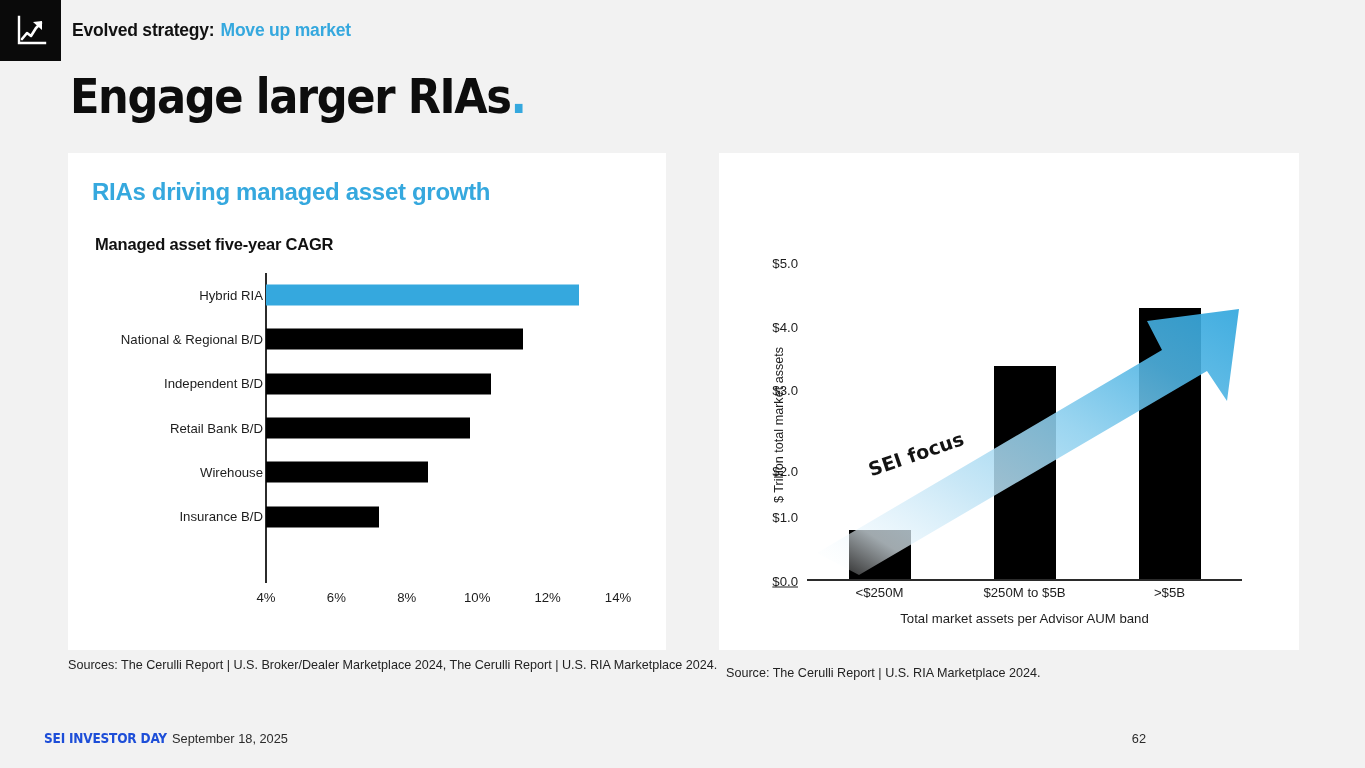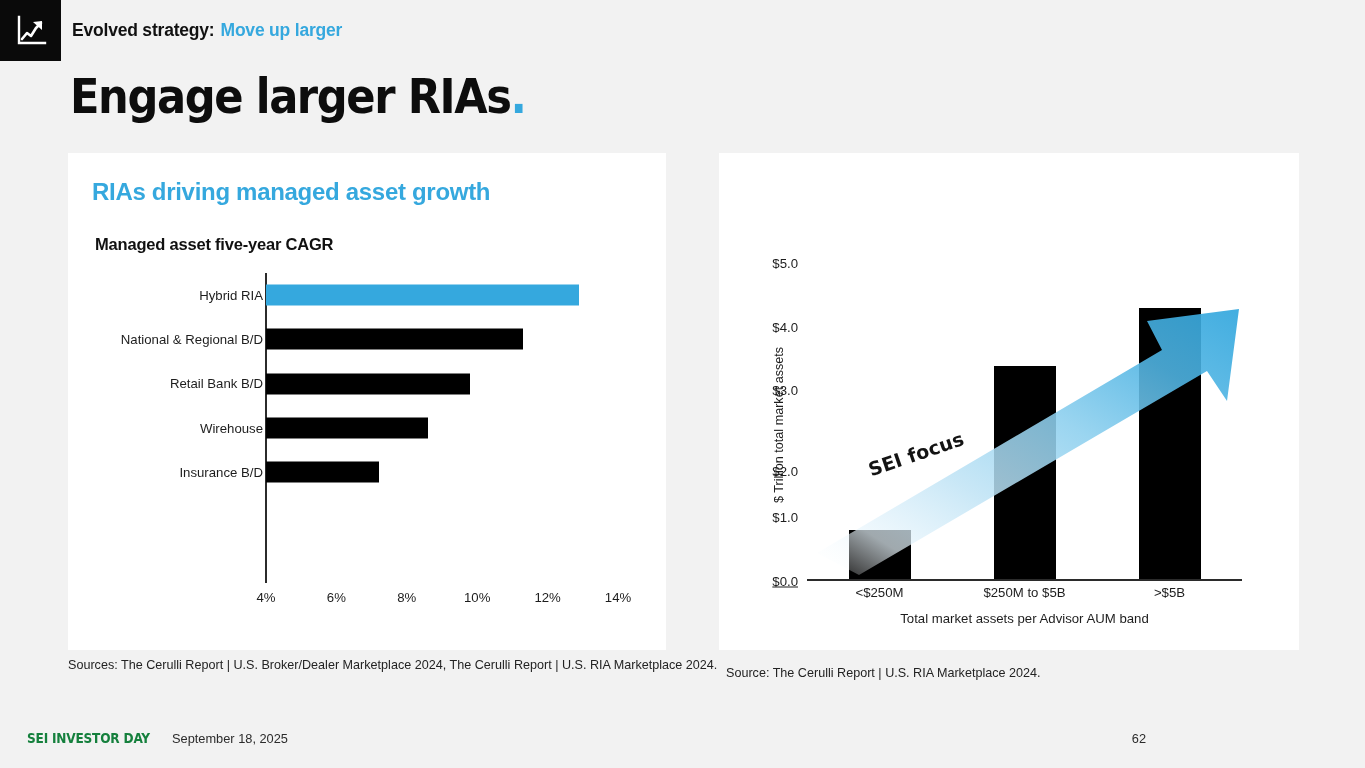--- a/index.html
+++ b/index.html
@@ -165,22 +165,22 @@
   
   .source {
     position: absolute;
     font-size: 12.6px; color: #232323; line-height: 1.42;
   }
   .source-left  { left: 68px;  top: 657px; }
   .source-right { left: 726px; top: 665px; }
 
   
   .footer-brand {
-    position: absolute; left: 27px; top: 730px;
-    font-size: 13.5px; font-weight: bold; color: #15803d;
+    position: absolute; left: 44px; top: 730px;
+    font-size: 13.5px; font-weight: bold; color: #1d4ed8;
     letter-spacing: -0.2px;
     font-family: "DejaVu Sans", sans-serif;
     font-stretch: condensed;
   }
   .footer-date {
     position: absolute; left: 172px; top: 731px;
     font-size: 12.8px; color: #2b2b2b;
   }
   .footer-page {
     position: absolute; right: 26px; top: 731px;
@@ -195,21 +195,21 @@
   <div class="kicker-icon">
     <svg width="36" height="36" viewBox="0 0 36 36" aria-hidden="true">
       <path d="M6 4 L6 30 L32 30" stroke="#ffffff" stroke-width="2.4" fill="none" stroke-linecap="square"></path>
       <polyline points="9,26 14,20 18,23 23,15 28,10" stroke="#ffffff" stroke-width="2.6" fill="none" stroke-linejoin="round" stroke-linecap="round"></polyline>
       <polygon points="29,8 29,17 20,9" fill="#ffffff"></polygon>
     </svg>
   </div>
 
   <div class="kicker-row">
     <span class="kicker-label">Evolved strategy:</span>
-    <span class="kicker-value">Move up larger</span>
+    <span class="kicker-value">Move up market</span>
   </div>
 
   <div class="headline">
     <span>Engage larger RIAs</span><span class="dot">.</span>
   </div>
 
   <div class="card card-left">
     <div class="card-title">RIAs driving managed asset growth</div>
     <div class="chart-subtitle">Managed asset five-year CAGR</div>
 
@@ -218,20 +218,26 @@
       <div class="hbar-rows" id="hbar-rows">
           <div class="hbar-row">
             <div class="hbar-label">Hybrid RIA</div>
             <div class="hbar-track" style="width: 313.3px;">
               <div class="hbar-fill" style="width: 100%; background: rgb(53, 168, 222);"></div>
             </div>
           </div>
           <div class="hbar-row">
             <div class="hbar-label">National &amp; Regional B/D</div>
             <div class="hbar-track" style="width: 257px;">
+              <div class="hbar-fill" style="width: 100%; background: rgb(0, 0, 0);"></div>
+            </div>
+          </div>
+          <div class="hbar-row">
+            <div class="hbar-label">Independent B/D</div>
+            <div class="hbar-track" style="width: 225.3px;">
               <div class="hbar-fill" style="width: 100%; background: rgb(0, 0, 0);"></div>
             </div>
           </div>
           <div class="hbar-row">
             <div class="hbar-label">Retail Bank B/D</div>
             <div class="hbar-track" style="width: 204.2px;">
               <div class="hbar-fill" style="width: 100%; background: rgb(0, 0, 0);"></div>
             </div>
           </div>
           <div class="hbar-row">

